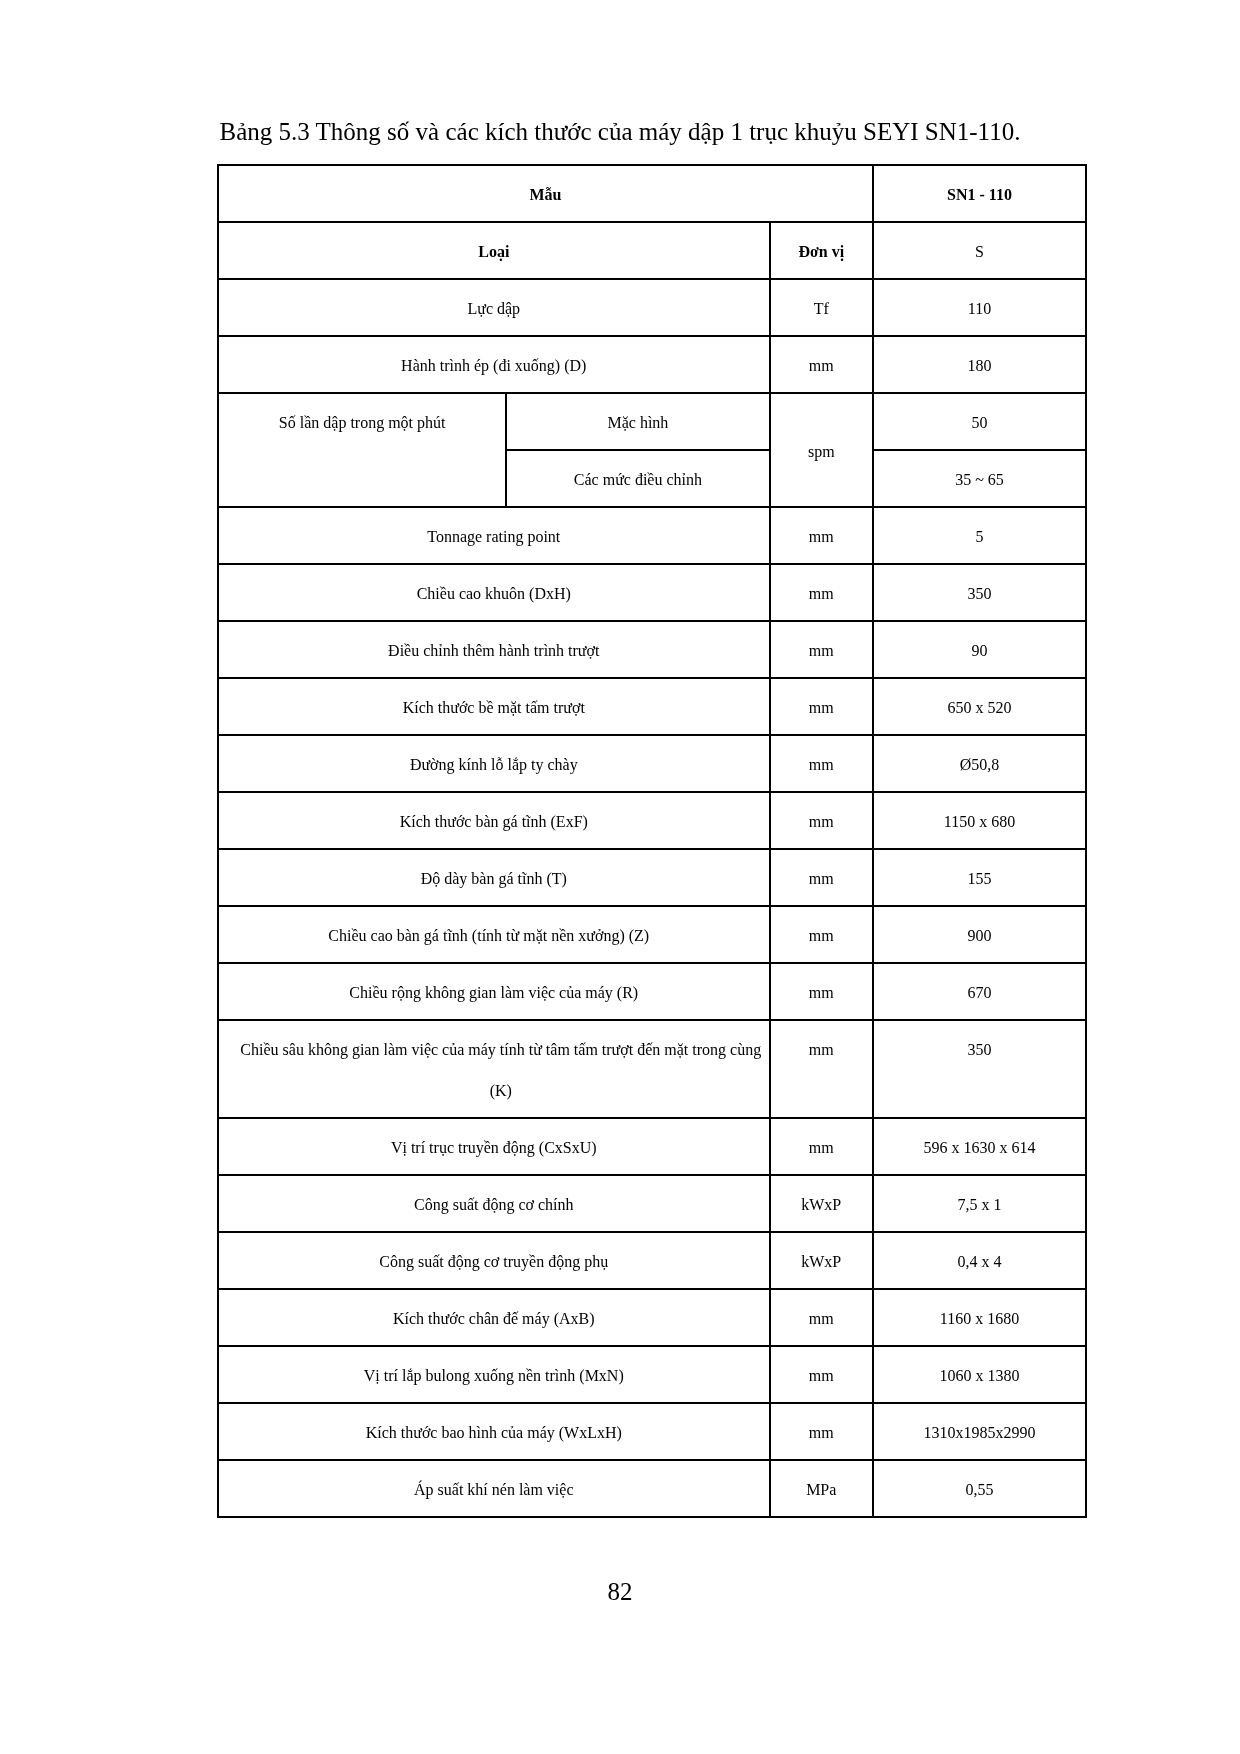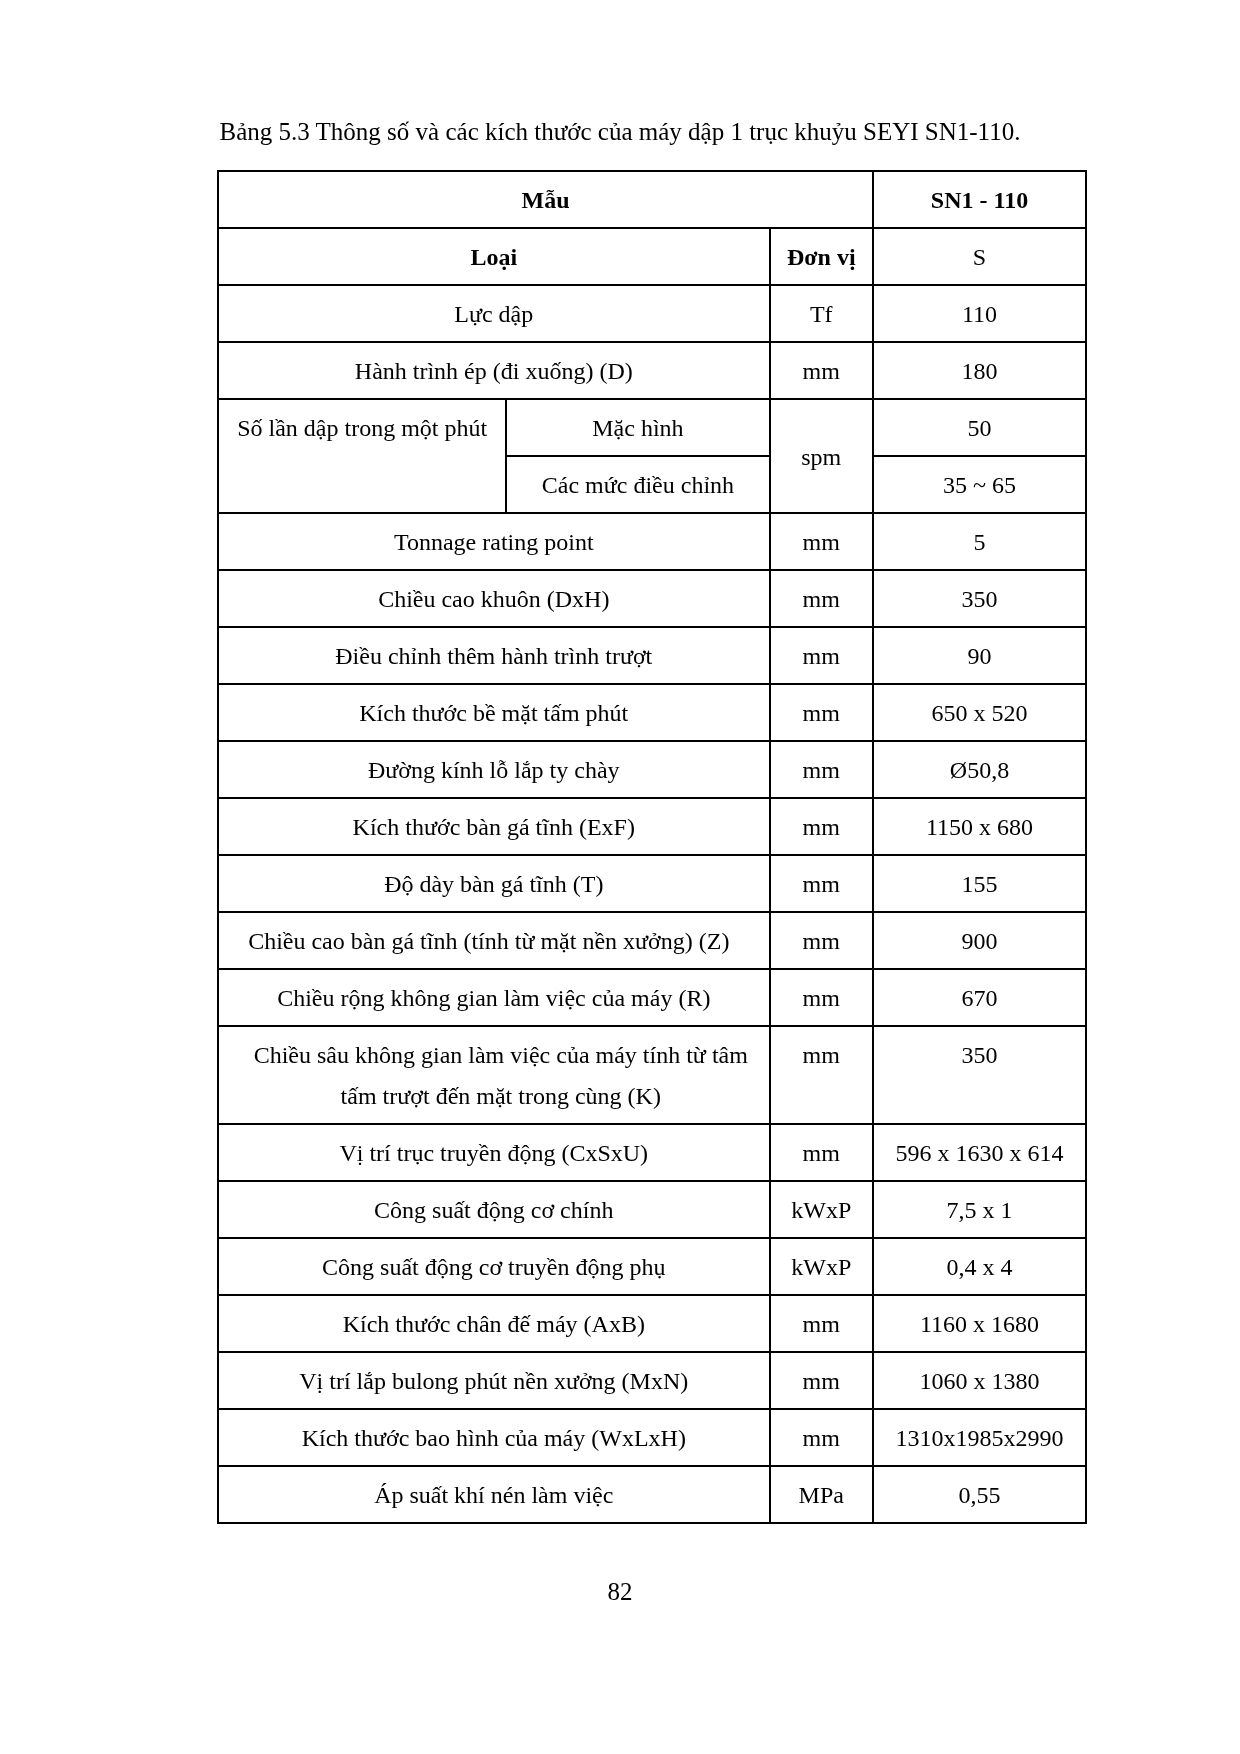--- a/index.html
+++ b/index.html
@@ -1,18 +1,18 @@
 <!DOCTYPE html>
 <html><head>
 <meta charset="utf-8">
 <style>
   html, body { margin: 0; padding: 0; background: #ffffff; }
   body { width: 1240px; height: 1754px; position: relative; font-family: "Liberation Serif", "DejaVu Serif", serif; color: #000; }
   .caption { position: absolute; top: 118px; left: 0; width: 1240px; text-align: center; font-size: 25px; }
-  table.spec { position: absolute; top: 170px; left: 217px; width: 870px; border-collapse: collapse; font-size: 24px; }
+  table.spec { position: absolute; top: 164px; left: 217px; width: 870px; border-collapse: collapse; font-size: 16px; }
   table.spec td { border: 2px solid #000; text-align: center; vertical-align: top; padding: 8px 4px 6px 4px; line-height: 41px; }
   table.spec td.b { font-weight: bold; }
   .h57 { height: 41px; }
   .pagenum { position: absolute; top: 1578px; left: 0; width: 1240px; text-align: center; font-size: 25px; }
 </style>
 </head>
 <body>
 
 <div class="caption">Bảng 5.3 Thông số và các kích thước của máy dập 1 trục khuỷu SEYI SN1-110.</div>
 
@@ -62,21 +62,21 @@
         <td class="h57" colspan="2">Chiều cao khuôn (DxH)</td>
         <td>mm</td>
         <td>350</td>
       </tr>
     <tr>
         <td class="h57" colspan="2">Điều chỉnh thêm hành trình trượt</td>
         <td>mm</td>
         <td>90</td>
       </tr>
     <tr>
-        <td class="h57" colspan="2">Kích thước bề mặt tấm phút</td>
+        <td class="h57" colspan="2">Kích thước bề mặt tấm trượt</td>
         <td>mm</td>
         <td>650 x 520</td>
       </tr>
     <tr>
         <td class="h57" colspan="2">Đường kính lỗ lắp ty chày</td>
         <td>mm</td>
         <td>Ø50,8</td>
       </tr>
     <tr>
         <td class="h57" colspan="2">Kích thước bàn gá tĩnh (ExF)</td>
@@ -117,21 +117,21 @@
         <td class="h57" colspan="2">Công suất động cơ truyền động phụ</td>
         <td>kWxP</td>
         <td>0,4 x 4</td>
       </tr>
     <tr>
         <td class="h57" colspan="2">Kích thước chân đế máy (AxB)</td>
         <td>mm</td>
         <td>1160 x 1680</td>
       </tr>
     <tr>
-        <td class="h57" colspan="2">Vị trí lắp bulong phút nền xưởng (MxN)</td>
+        <td class="h57" colspan="2">Vị trí lắp bulong xuống nền trình (MxN)</td>
         <td>mm</td>
         <td>1060 x 1380</td>
       </tr>
     <tr>
         <td class="h57" colspan="2">Kích thước bao hình của máy (WxLxH)</td>
         <td>mm</td>
         <td>1310x1985x2990</td>
       </tr>
     <tr>
         <td class="h57" colspan="2">Áp suất khí nén làm việc</td>

